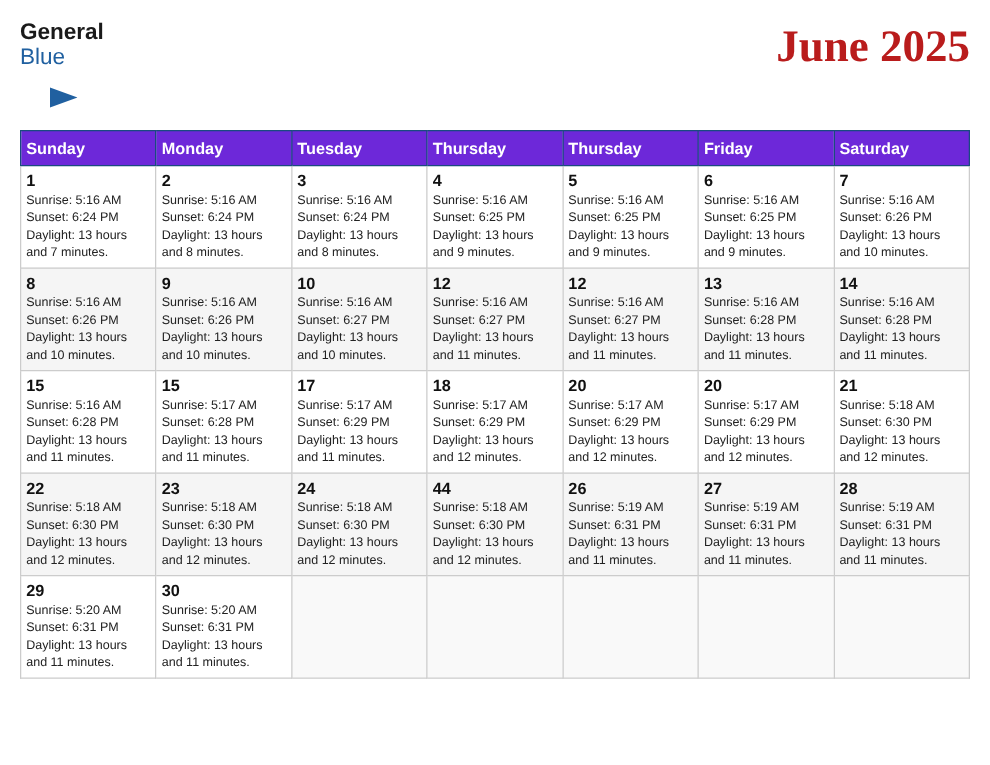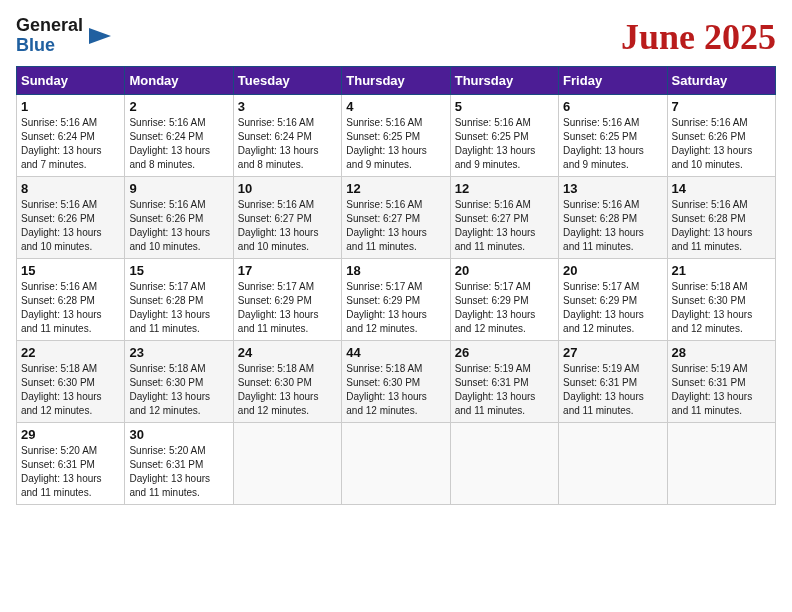--- a/index.html
+++ b/index.html
@@ -28,21 +28,21 @@
     .location-title {
       font-size: 14px;
       color: #333;
     }
     .calendar-table {
       width: 100%;
       border-collapse: collapse;
       font-size: 11px;
     }
     .calendar-table th {
-      background-color: #4c1d95;
+      background-color: #6d28d9;
       color: #fff;
       padding: 6px 4px;
       text-align: left;
       font-size: 13px;
       font-weight: bold;
       border: 1px solid #1a4a80;
     }
     .calendar-table td {
       border: 1px solid #ccc;
       vertical-align: top;
@@ -72,24 +72,24 @@
       display: flex;
       flex-direction: column;
       align-items: flex-start;
     }
   </style>
 </head>
 <body>
 
 <div class="header-area">
   <div class="logo-wrapper">
-    <div style="display:flex;align-items:center;gap:4px;">
+    <div style="display:flex;align-items:center;gap:4px;flex-direction:column;">
       <div style="display:flex;flex-direction:column;line-height:1.1;">
         <span style="font-size:18px;font-weight:bold;color:#1a1a1a;">General</span>
-        <span style="font-size:18px;font-weight:bold;color:#2060a0;">Blue</span>
+        <span style="font-size:18px;font-weight:normal;color:#2060a0;">Blue</span>
       </div>
       <svg width="22" height="36" viewBox="0 0 22 36" style="margin-left:2px;">
         <polygon points="0,10 22,18 0,26" fill="#2060a0"></polygon>
       </svg>
     </div>
   </div>
   <div class="title-area">
     <div class="month-title">June 2025</div>
   </div>
 </div>

